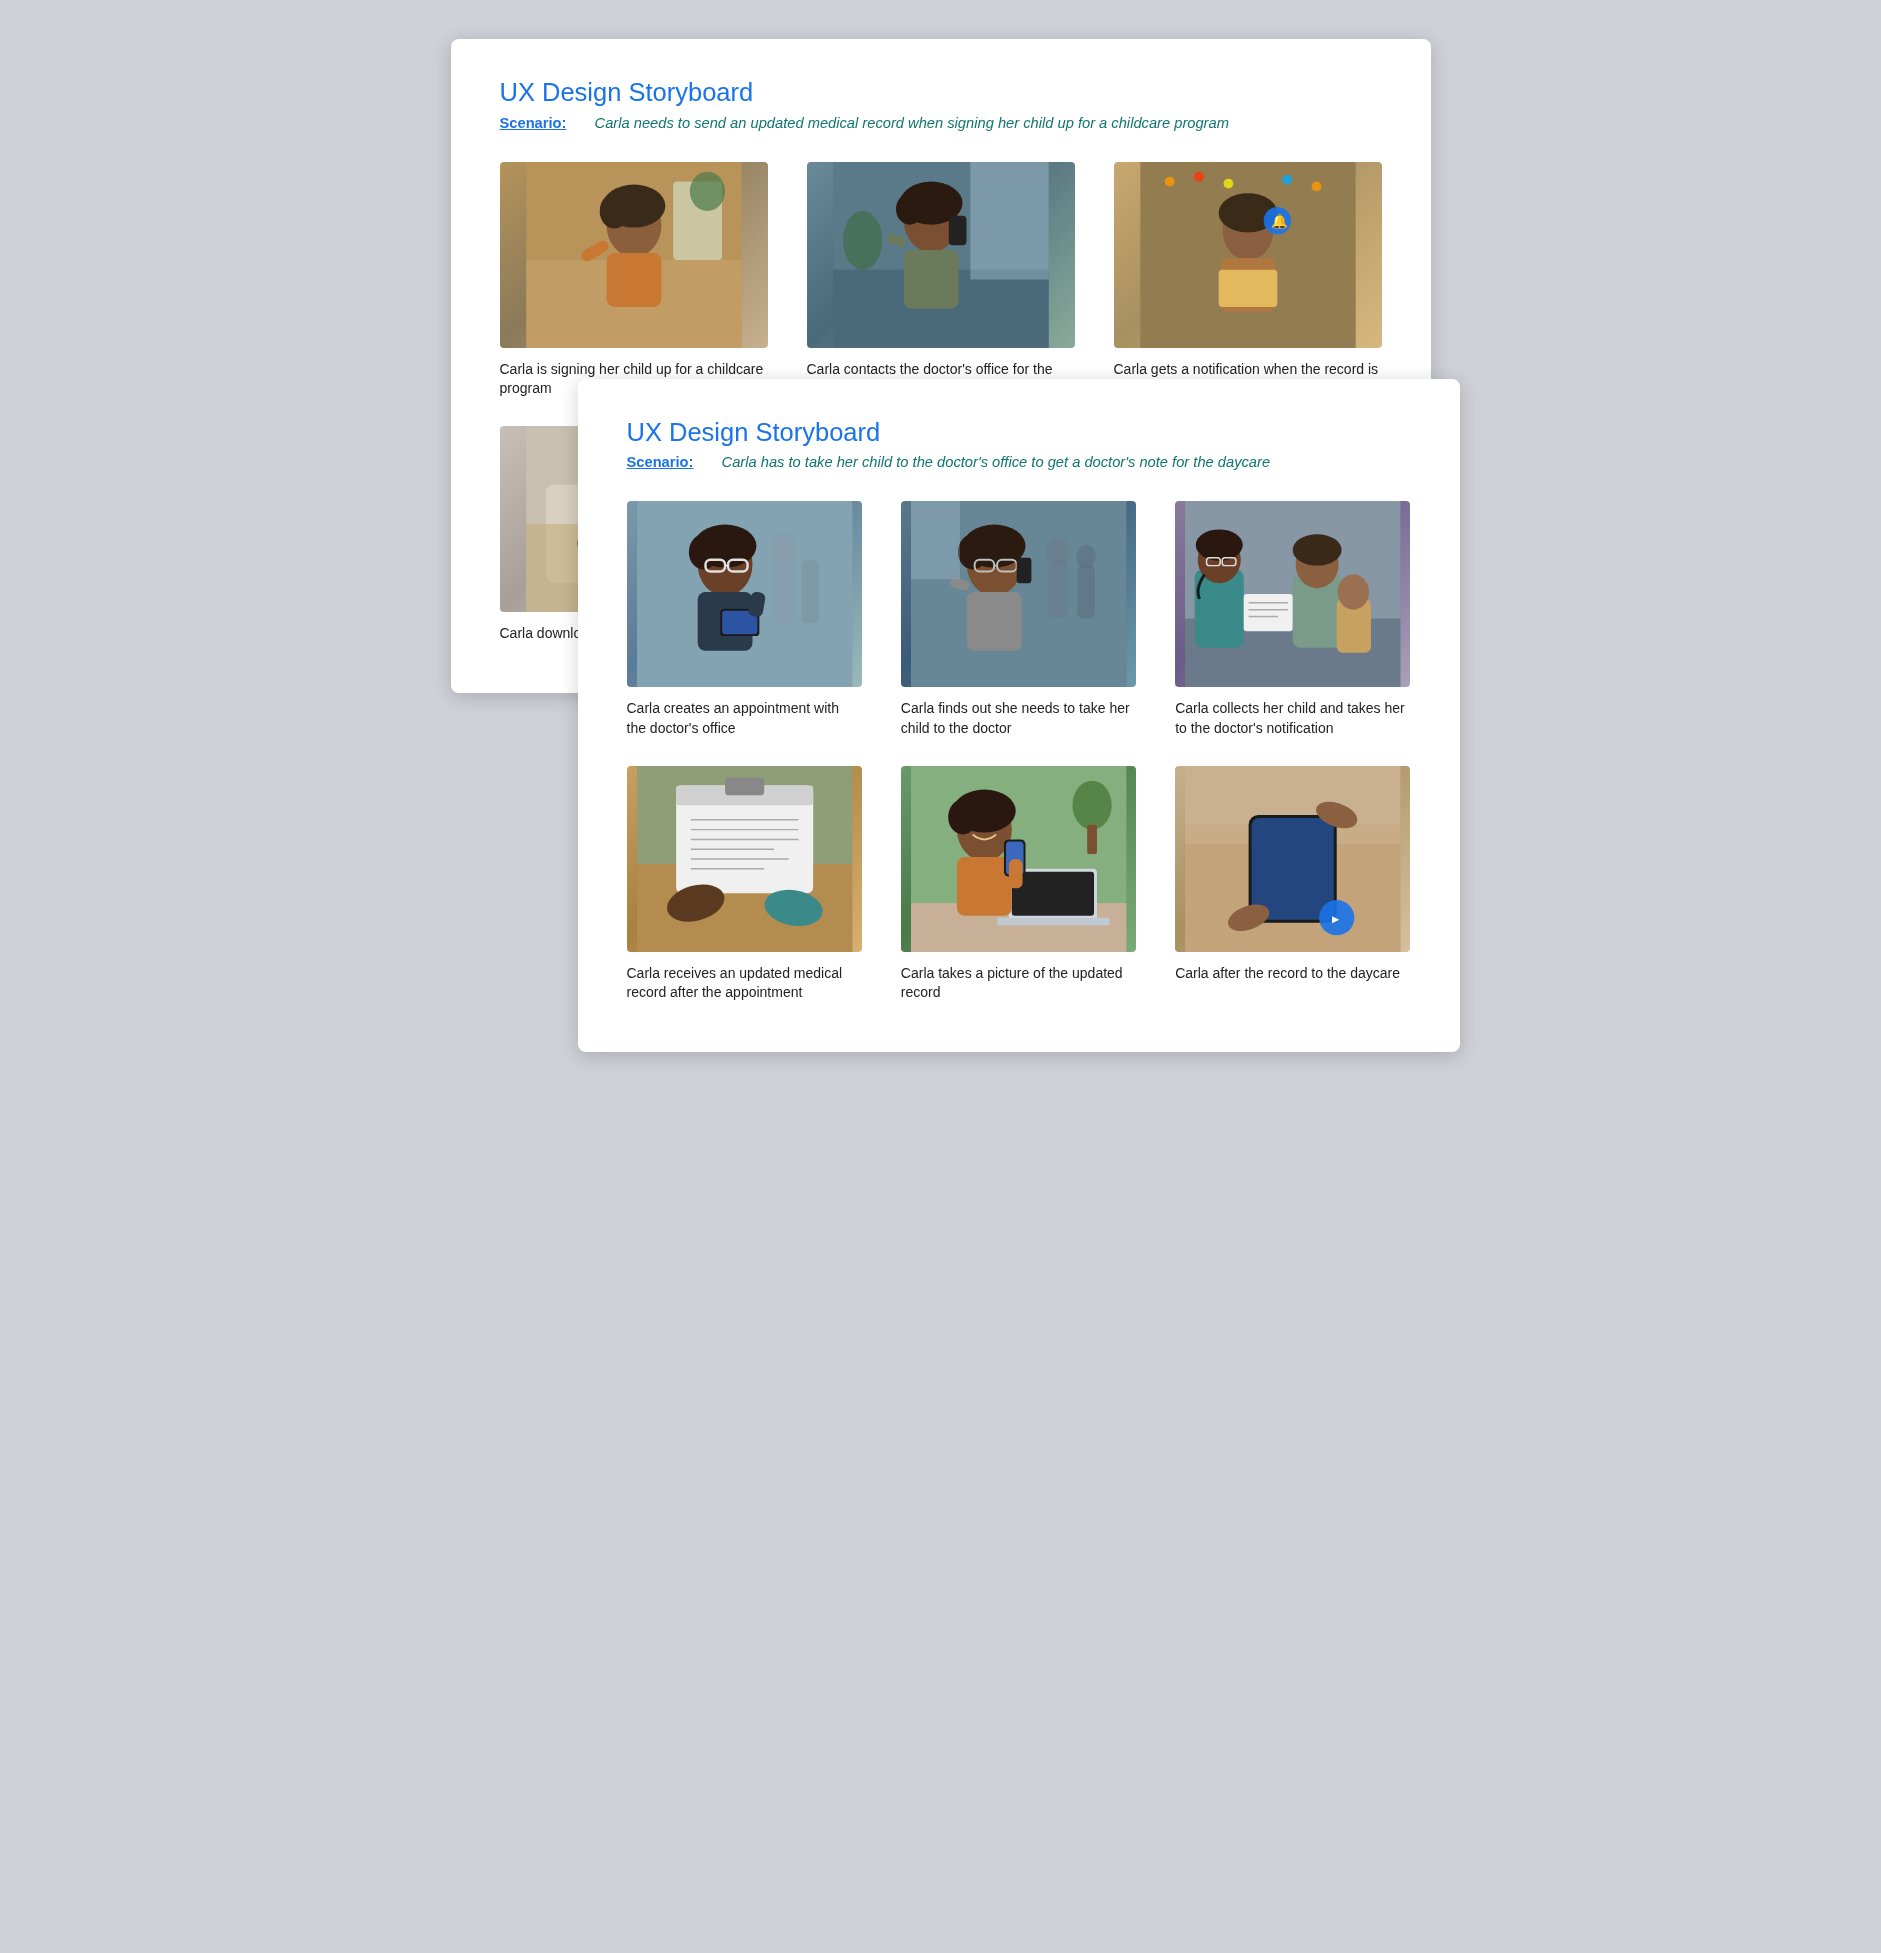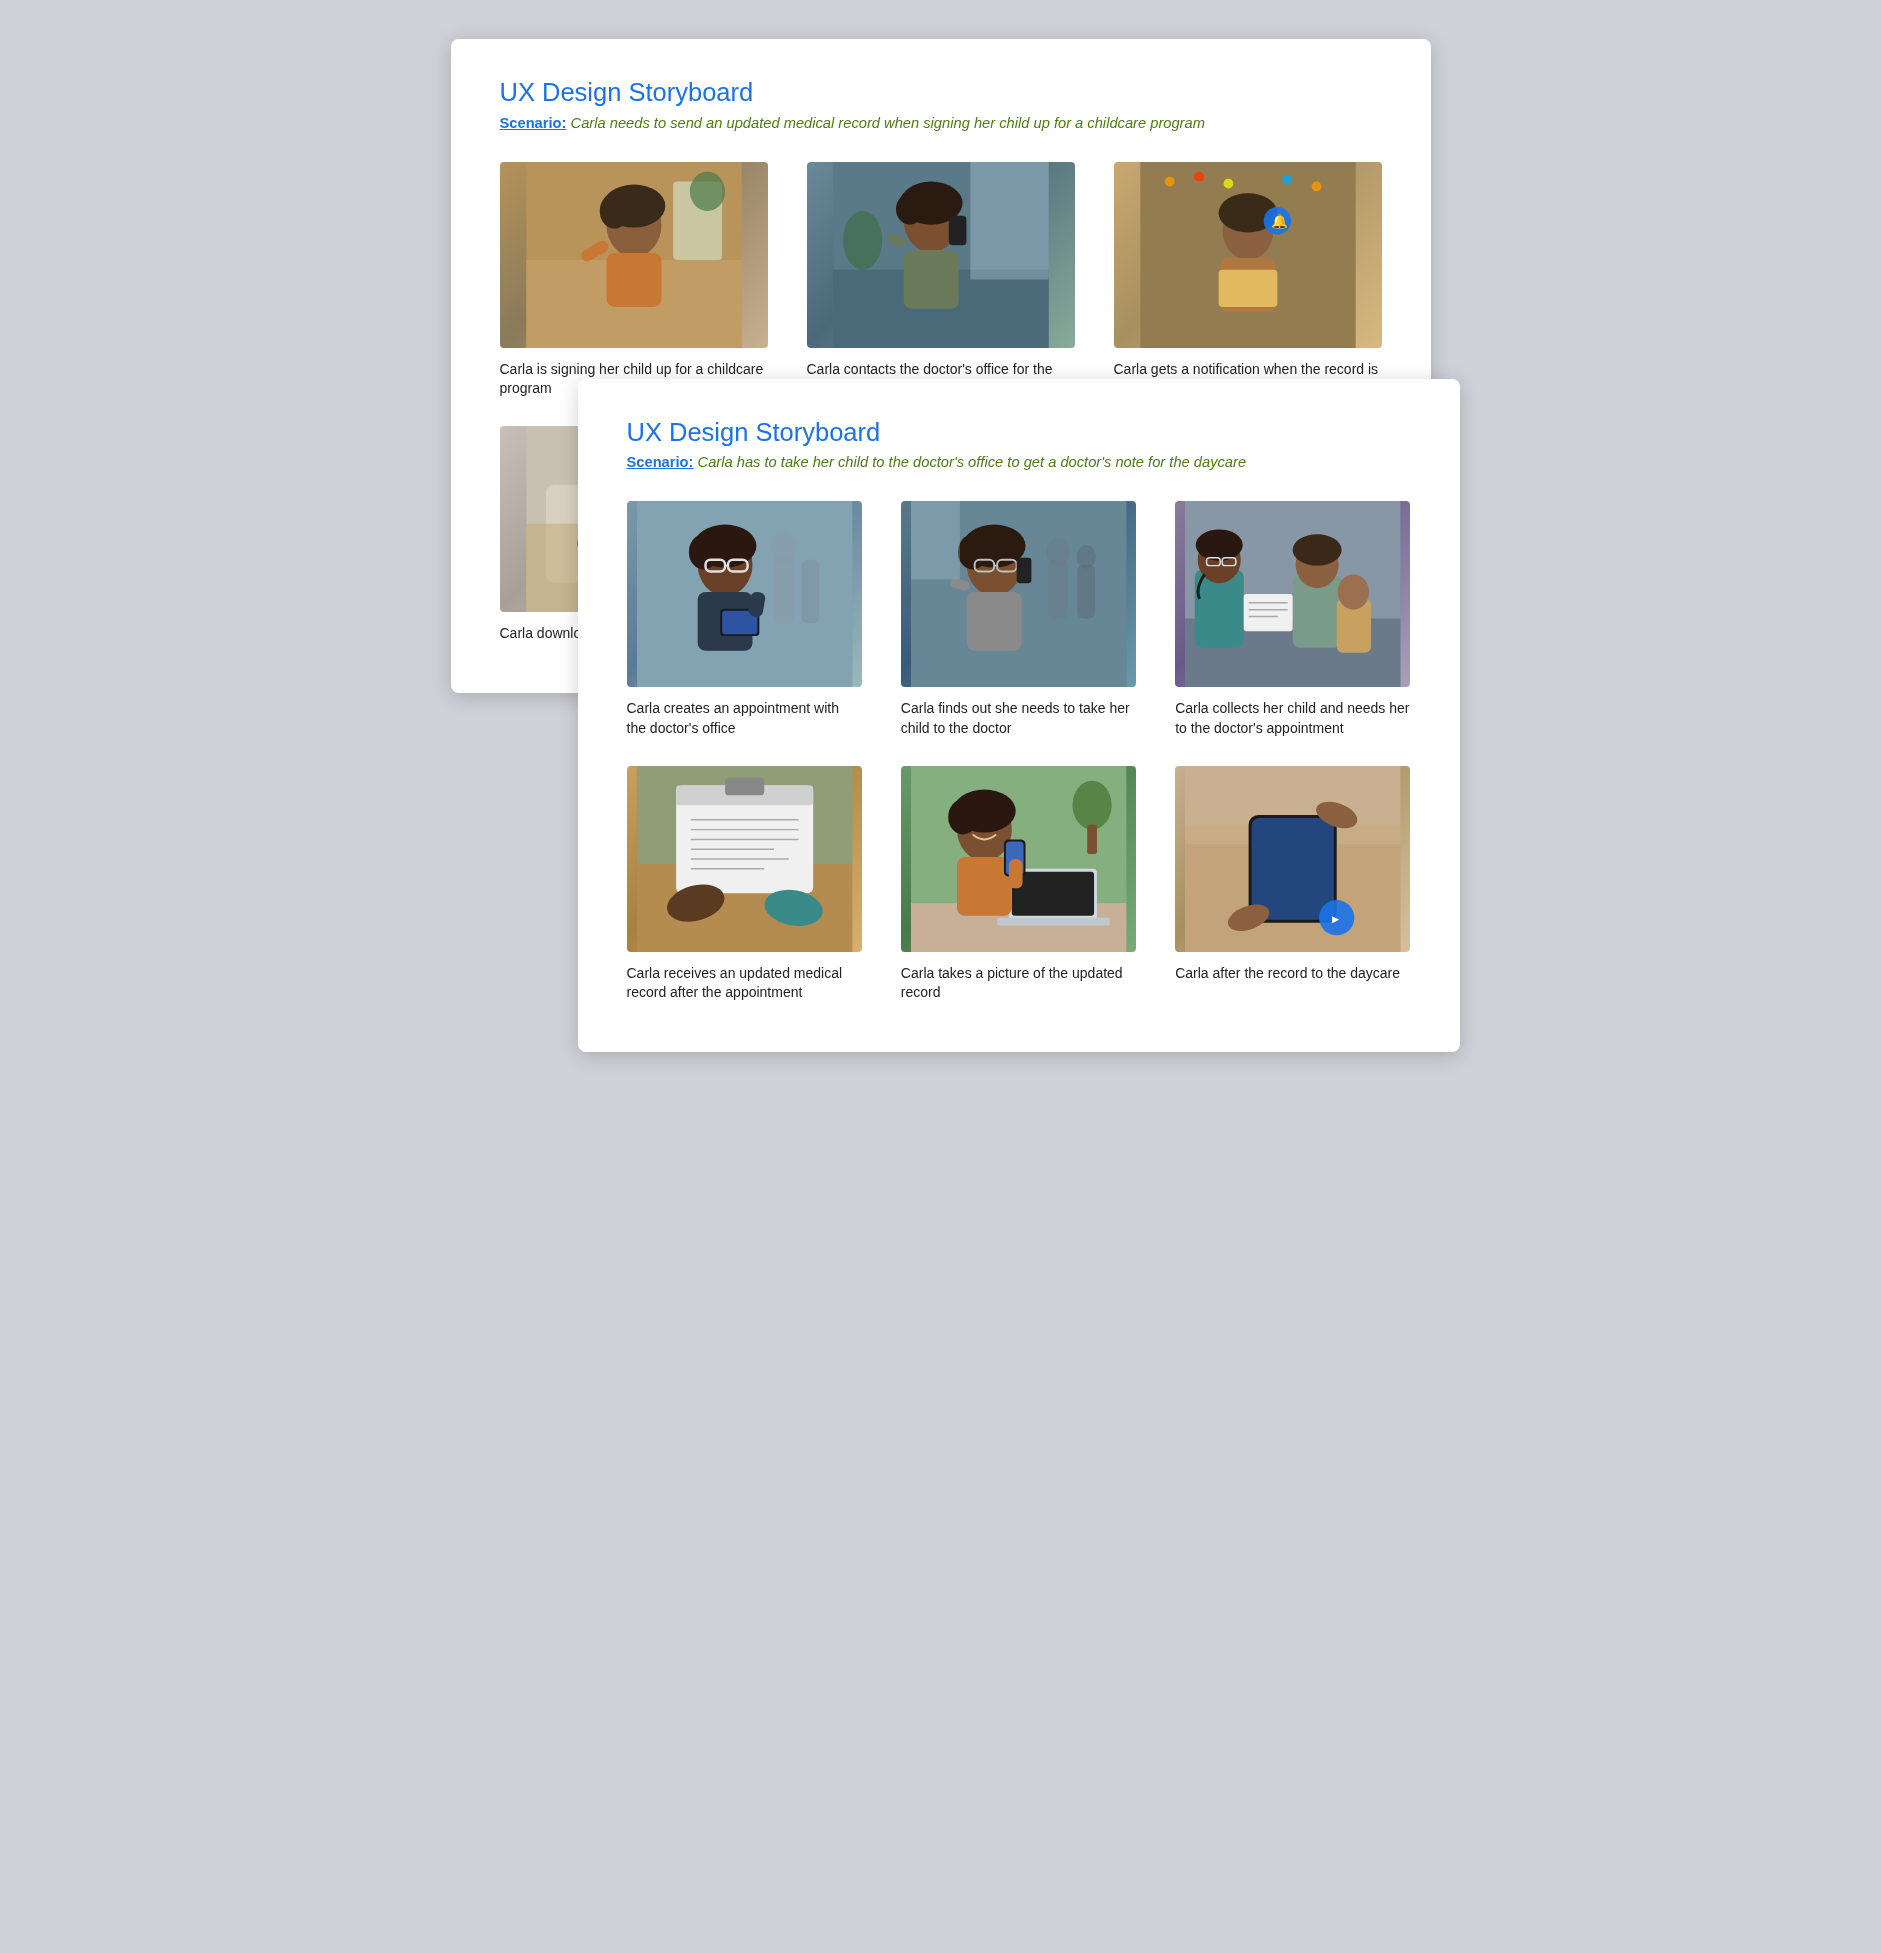--- a/index.html
+++ b/index.html
@@ -42,21 +42,22 @@
       font-size: 14.7px;
       margin-bottom: 31px;
     }
     .scenario-label {
       font-weight: bold;
       color: #1a73e8;
       text-decoration: underline;
     }
     .scenario-text {
       font-style: italic;
-      color: #4d7c0f;
+      color: #0f766e;
+      margin-left: 24px;
     }
     .story-grid {
       display: grid;
       grid-template-columns: repeat(3, 1fr);
       gap: 27.4px 39px;
     }
     .story-item {
       display: flex;
       flex-direction: column;
     }
@@ -315,21 +316,21 @@
 
             <rect x="155" y="100" width="35" height="55" rx="6" fill="#c8a060"></rect>
             <ellipse cx="172" cy="93" rx="16" ry="18" fill="#9a7050"></ellipse>
 
             <rect x="60" y="95" width="50" height="38" rx="3" fill="#f0f0f0"></rect>
             <line x1="65" y1="104" x2="105" y2="104" stroke="#aaa" stroke-width="1.5"></line>
             <line x1="65" y1="111" x2="105" y2="111" stroke="#aaa" stroke-width="1.5"></line>
             <line x1="65" y1="118" x2="95" y2="118" stroke="#aaa" stroke-width="1.5"></line>
           </svg>
         </div>
-        <div class="story-caption">Carla collects her child and needs her to the doctor's appointment</div>
+        <div class="story-caption">Carla collects her child and takes her to the doctor's notification</div>
       </div>
 
       <div class="story-item">
         <div class="story-image img-9">
           <svg viewBox="0 0 220 190" xmlns="http://www.w3.org/2000/svg">
             <rect width="220" height="190" fill="#c8a060"></rect>
 
             <rect x="0" y="100" width="220" height="90" fill="#a07840" opacity="0.5"></rect>
 
             <rect x="0" y="0" width="220" height="100" fill="#3a9a9a" opacity="0.4"></rect>

